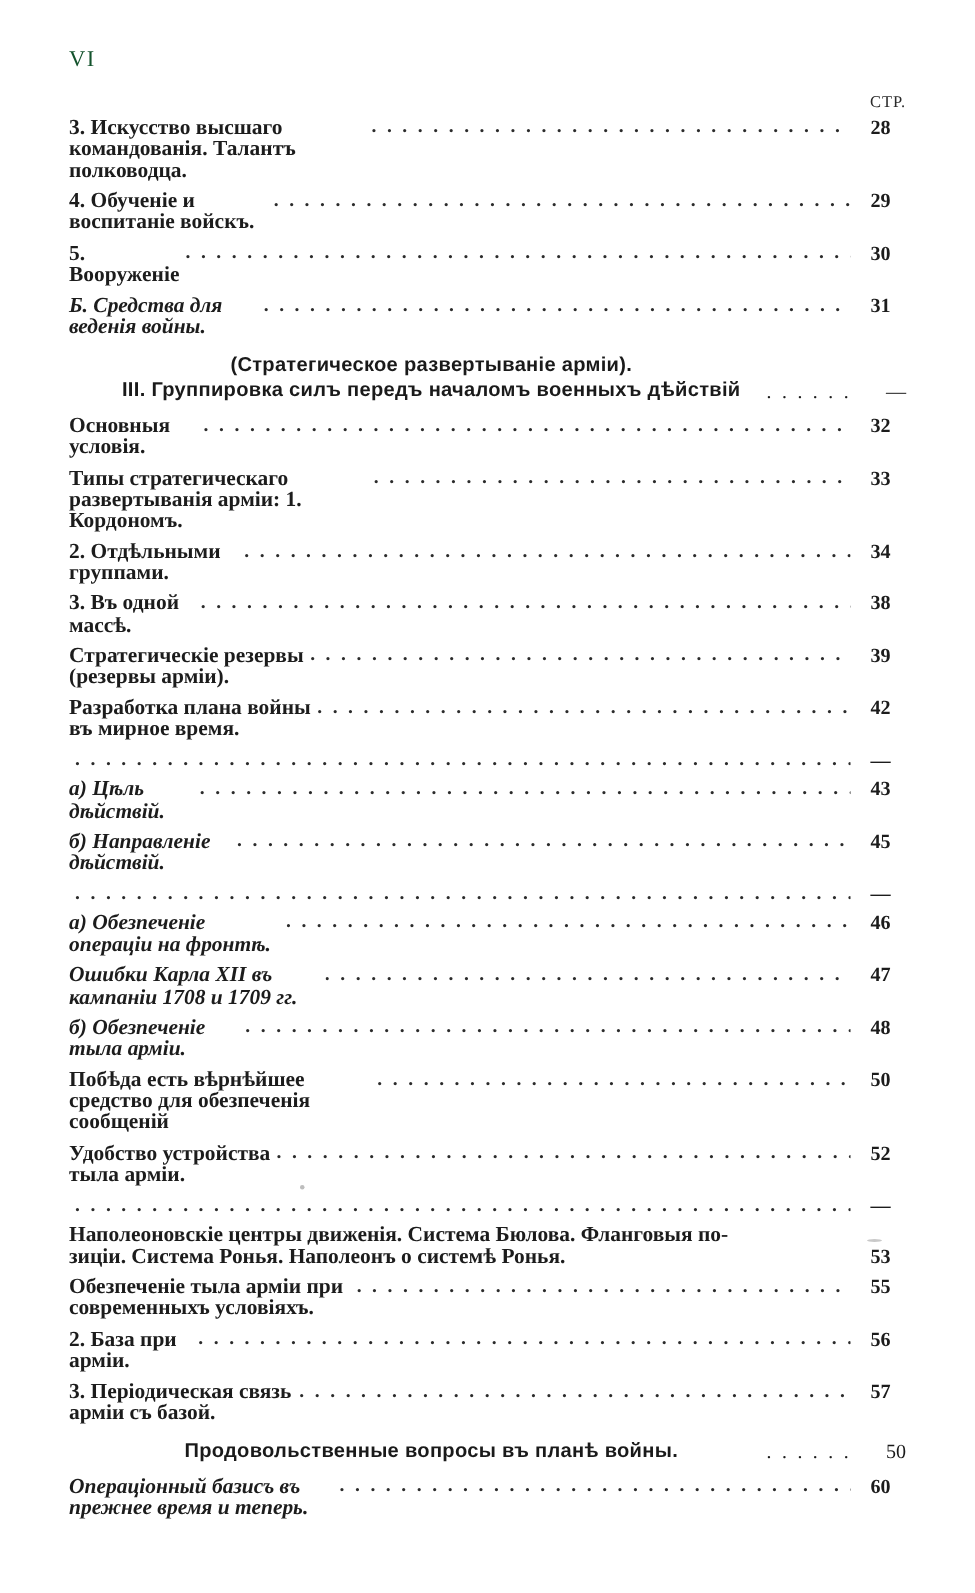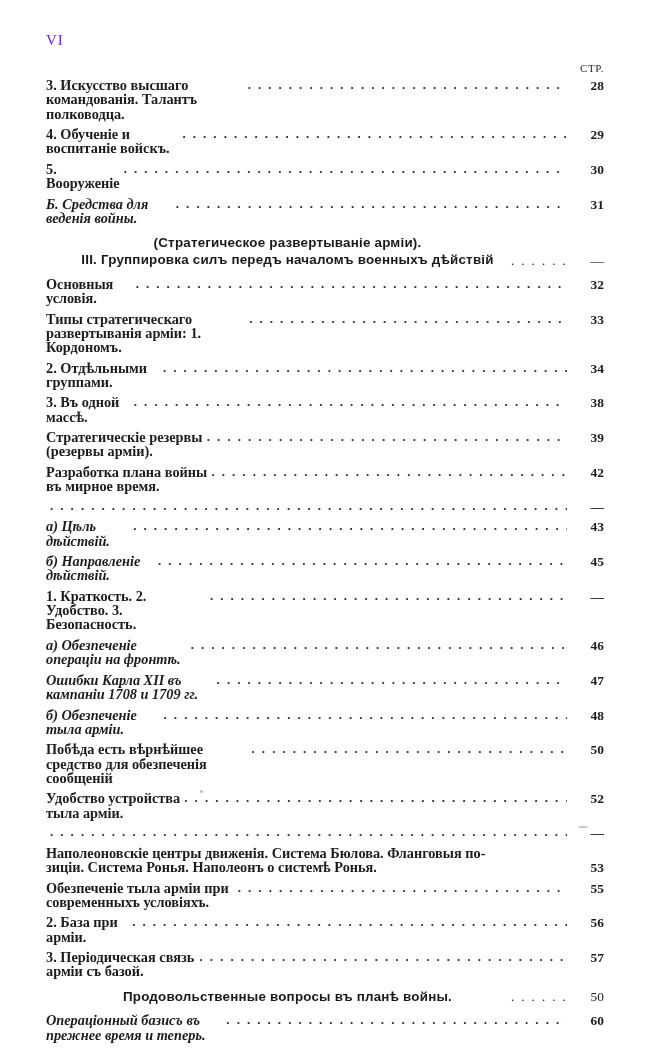--- a/index.html
+++ b/index.html
@@ -21,21 +21,21 @@
     height: 1062px;
     padding: 0;
     box-sizing: border-box;
   }
   .folio {
     position: absolute;
     left: 46px;
     top: 32px;
     font-size: 15px;
     letter-spacing: 1px;
-    color: #6d28d9;
+    color: #14532d;
   }
   .colhead {
     position: absolute;
     right: 46px;
     top: 62px;
     font-size: 11px;
     letter-spacing: 0.6px;
     color: #2a2a2a;
   }
   .toc {
@@ -63,21 +63,21 @@
     white-space: nowrap;
     margin: 0 3px 0 4px;
     color: #2b2b2b;
     font-size: 13px;
     letter-spacing: 1.9px;
     position: relative;
     top: -1px;
   }
   .row .pg {
     flex: 0 0 34px;
-    text-align: right;
+    text-align: center;
     font-size: 13.4px;
     color: #1c1c1c;
   }
   .row.ital .txt { font-style: italic; }
   .row.two-line .txt { display: block; }
 
   .headline {
     font-family: "Liberation Sans", sans-serif;
     font-weight: bold;
     font-size: 13.4px;
@@ -200,21 +200,20 @@
           <span class="txt">а) Цѣль дѣйствій.</span>
           <span class="leader">. . . . . . . . . . . . . . . . . . . . . . . . . . . . . . . . . . . . . . . . . . . . . . . . . . . . . . . . . . . . </span>
           <span class="pg">43</span>
         </div>
         <div class="row ital">
           <span class="txt">б) Направленіе дѣйствій.</span>
           <span class="leader">. . . . . . . . . . . . . . . . . . . . . . . . . . . . . . . . . . . . . . . . . . . . . . . . . . . . . . . . . . . . </span>
           <span class="pg">45</span>
         </div>
         <div class="row">
-          <span class="txt">1. Краткость. 2. Удобство. 3. Безопасность.</span>
           <span class="leader">. . . . . . . . . . . . . . . . . . . . . . . . . . . . . . . . . . . . . . . . . . . . . . . . . . . . . . . . . . . . </span>
           <span class="pg">—</span>
         </div>
         <div class="row ital">
           <span class="txt">а) Обезпеченіе операціи на фронтѣ.</span>
           <span class="leader">. . . . . . . . . . . . . . . . . . . . . . . . . . . . . . . . . . . . . . . . . . . . . . . . . . . . . . . . . . . . </span>
           <span class="pg">46</span>
         </div>
         <div class="row ital">
           <span class="txt">Ошибки Карла XII въ кампаніи 1708 и 1709 гг.</span>

